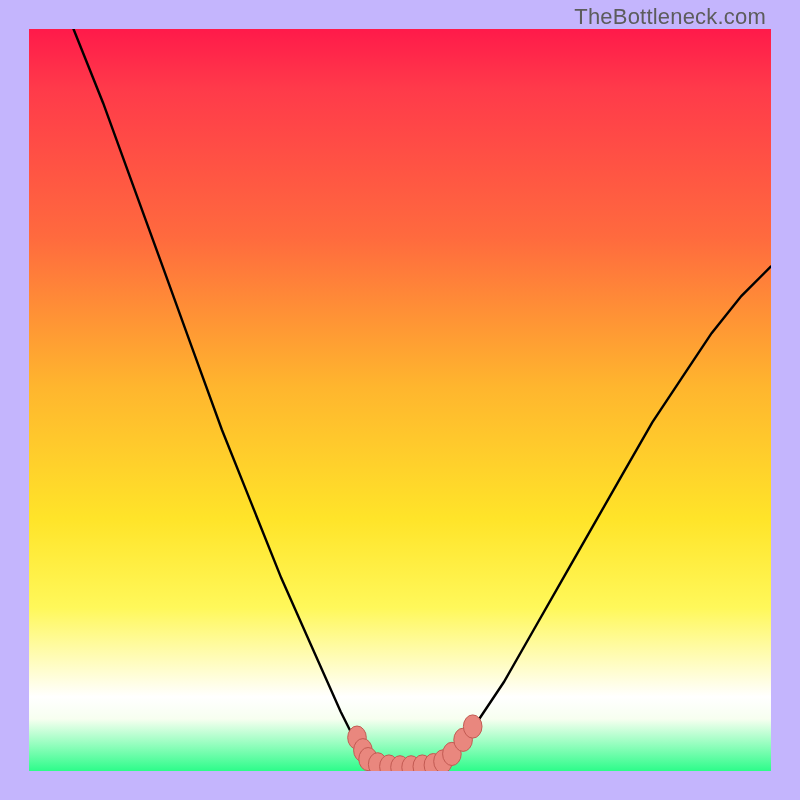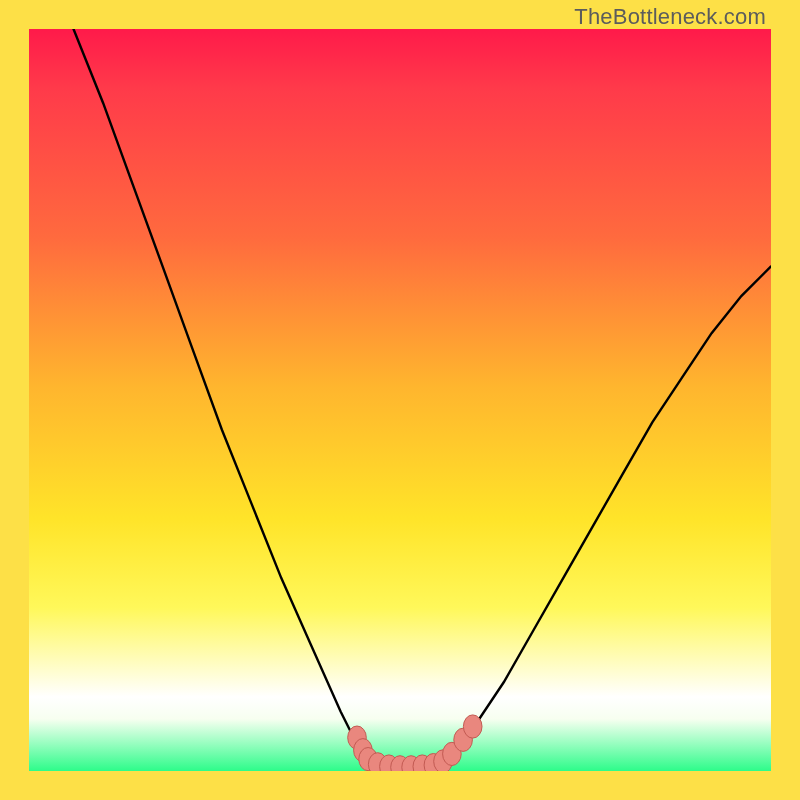--- a/index.html
+++ b/index.html
@@ -8,21 +8,21 @@
     width: 800px;
     height: 800px;
     overflow: hidden;
     background: #000;
     font-family: Arial, Helvetica, sans-serif;
   }
   .frame {
     position: relative;
     width: 800px;
     height: 800px;
-    background: #fde047;
+    background: #c4b5fd;
   }
   .plot {
     position: absolute;
     left: 29px;
     top: 29px;
     width: 742px;
     height: 742px;
     
     background: linear-gradient(
       to bottom,

